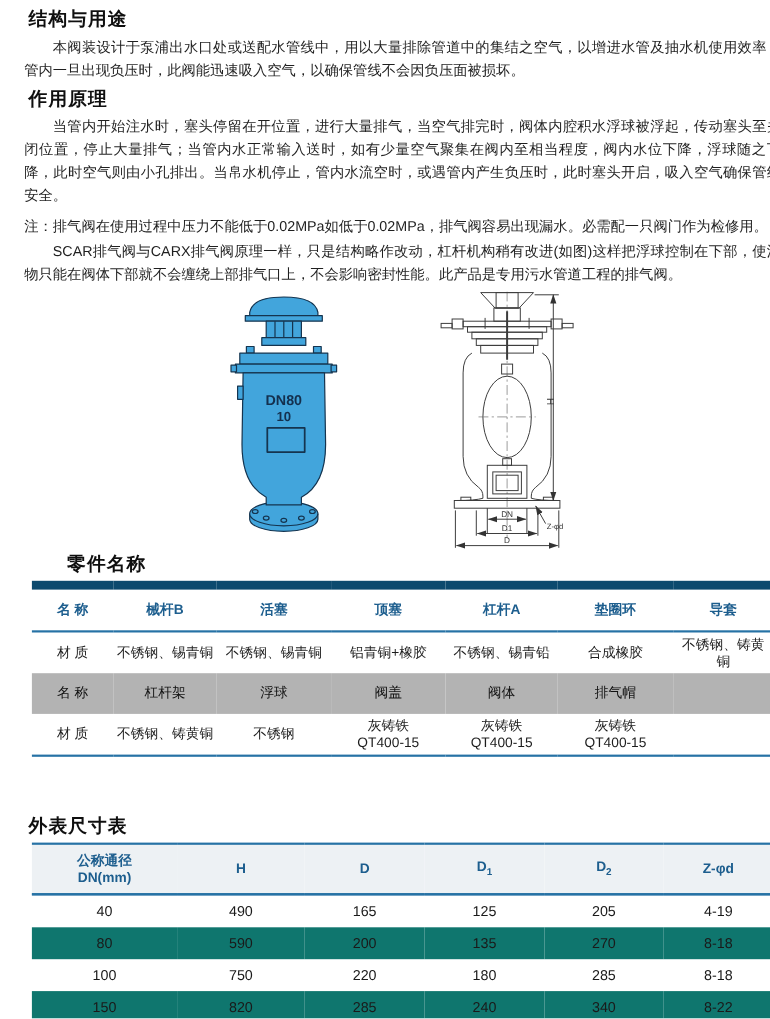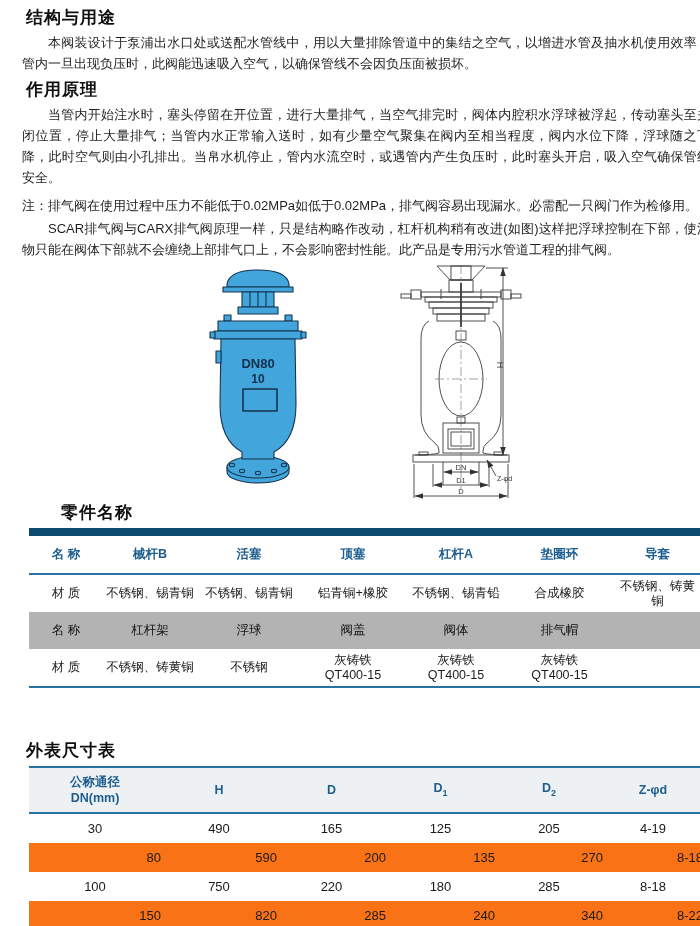--- a/index.html
+++ b/index.html
@@ -28,21 +28,21 @@
   .parts tr.head td{color:#1d5e8e;font-weight:bold;border-bottom:2px solid #2672a5;}
   .parts tr.name-shade td{background:#b3b3b3;color:#111;}
 
   .dims{border-top:2px solid #2672a5;}
   .dims th{background:#edf1f4;color:#1d5e8e;font-weight:bold;font-size:12.5px;
            height:44px;vertical-align:middle;text-align:center;white-space:pre-line;
            line-height:16px;border-bottom:2px solid #2672a5;padding:0;}
   .dims th sub{font-size:9px;}
   .dims td{text-align:center;vertical-align:middle;font-size:13px;color:#1a1a1a;
            height:29px;padding:0;}
-  .dims tr.shade td{background:#f97316;text-align:right;}
+  .dims tr.shade td{background:#0f766e;}
 </style>
 </head>
 <body>
 
 <div class="page">
 
   <h1 class="sec first">结构与用途</h1>
   <p class="body indent">本阀装设计于泵浦出水口处或送配水管线中，用以大量排除管道中的集结之空气，以增进水管及抽水机使用效率，管内一旦出现负压时，此阀能迅速吸入空气，以确保管线不会因负压面被损坏。</p>
 
   <h1 class="sec">作用原理</h1>
@@ -229,21 +229,21 @@
 DN(mm)</th>
           <th>H</th>
           <th>D</th>
           <th>D<sub>1</sub></th>
           <th>D<sub>2</sub></th>
           <th>Z-φd</th>
         </tr>
     </thead>
     <tbody>
         <tr>
-          <td>30</td>
+          <td>40</td>
           <td>490</td>
           <td>165</td>
           <td>125</td>
           <td>205</td>
           <td>4-19</td>
         </tr>
         <tr class="shade">
           <td>80</td>
           <td>590</td>
           <td>200</td>

